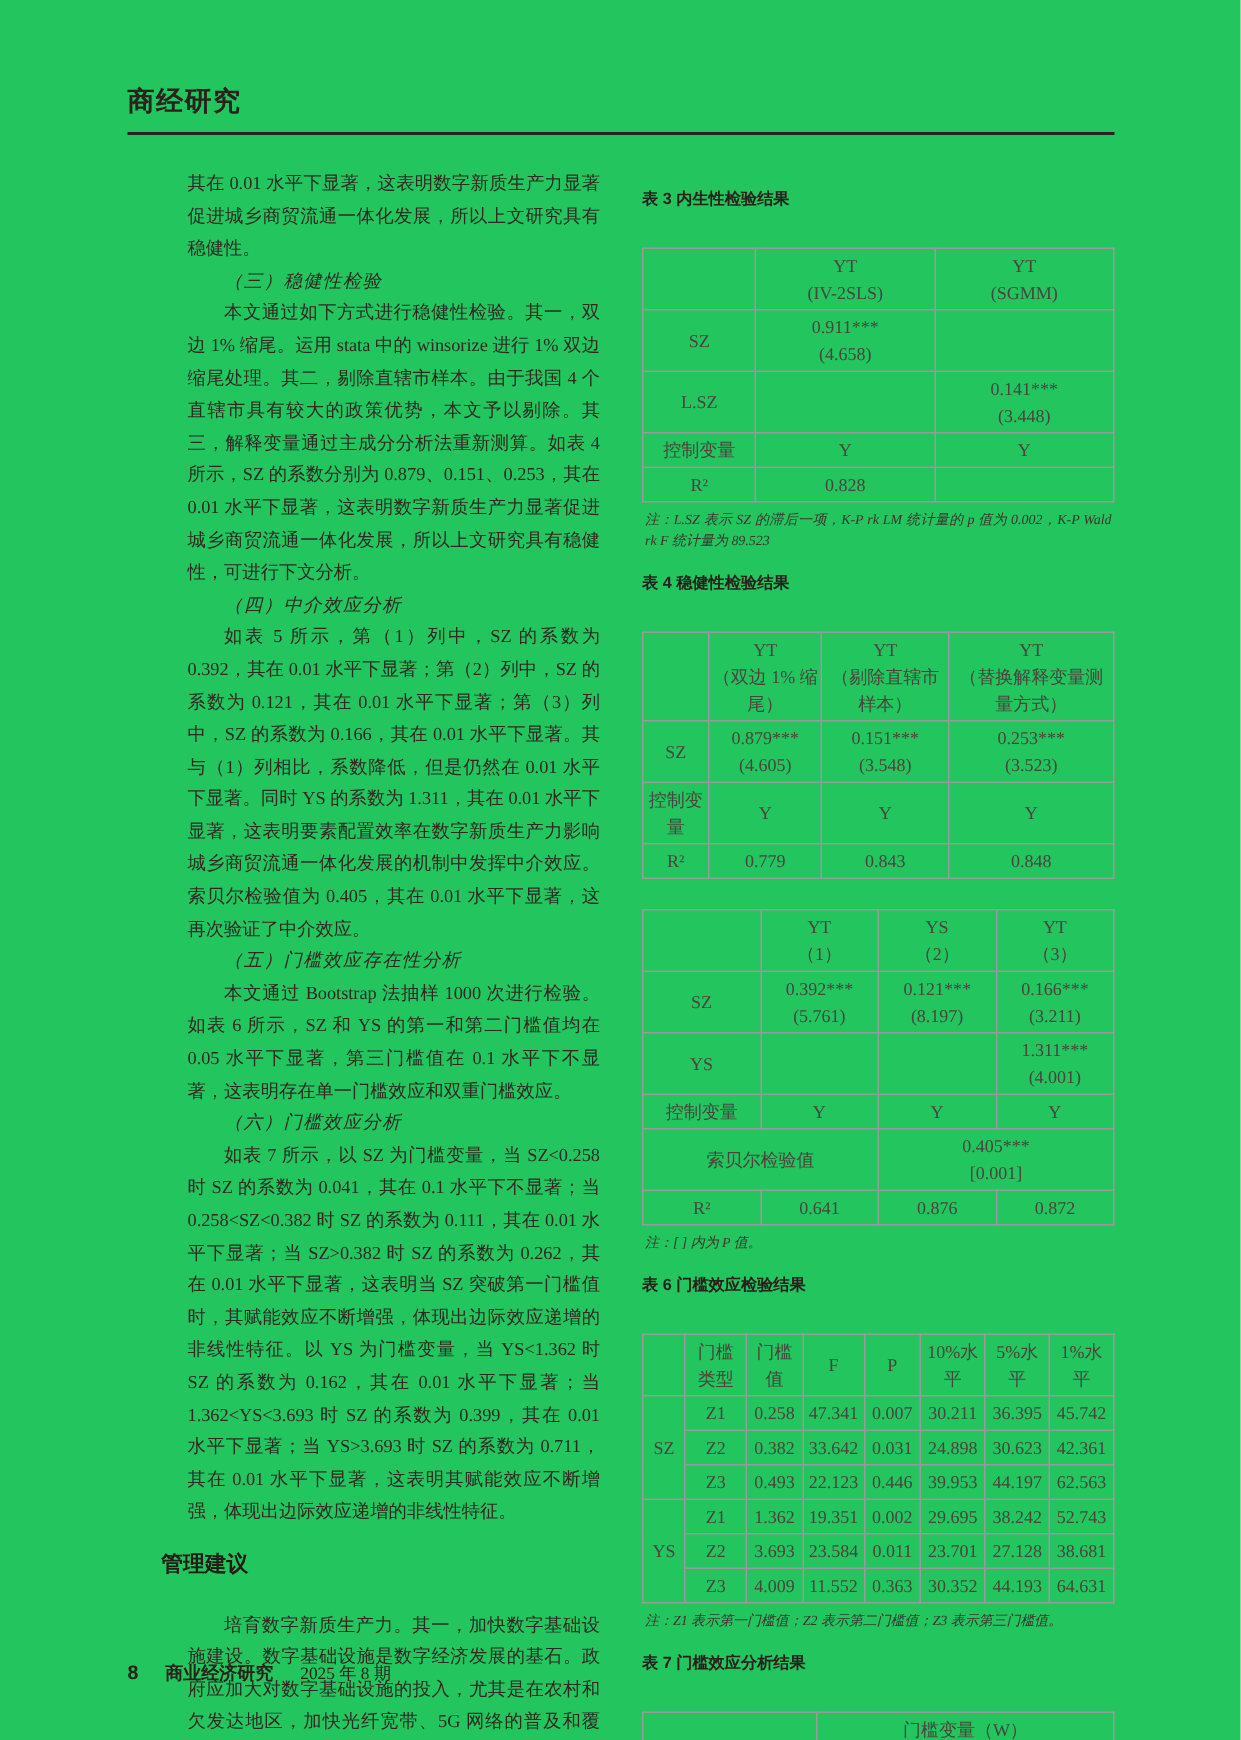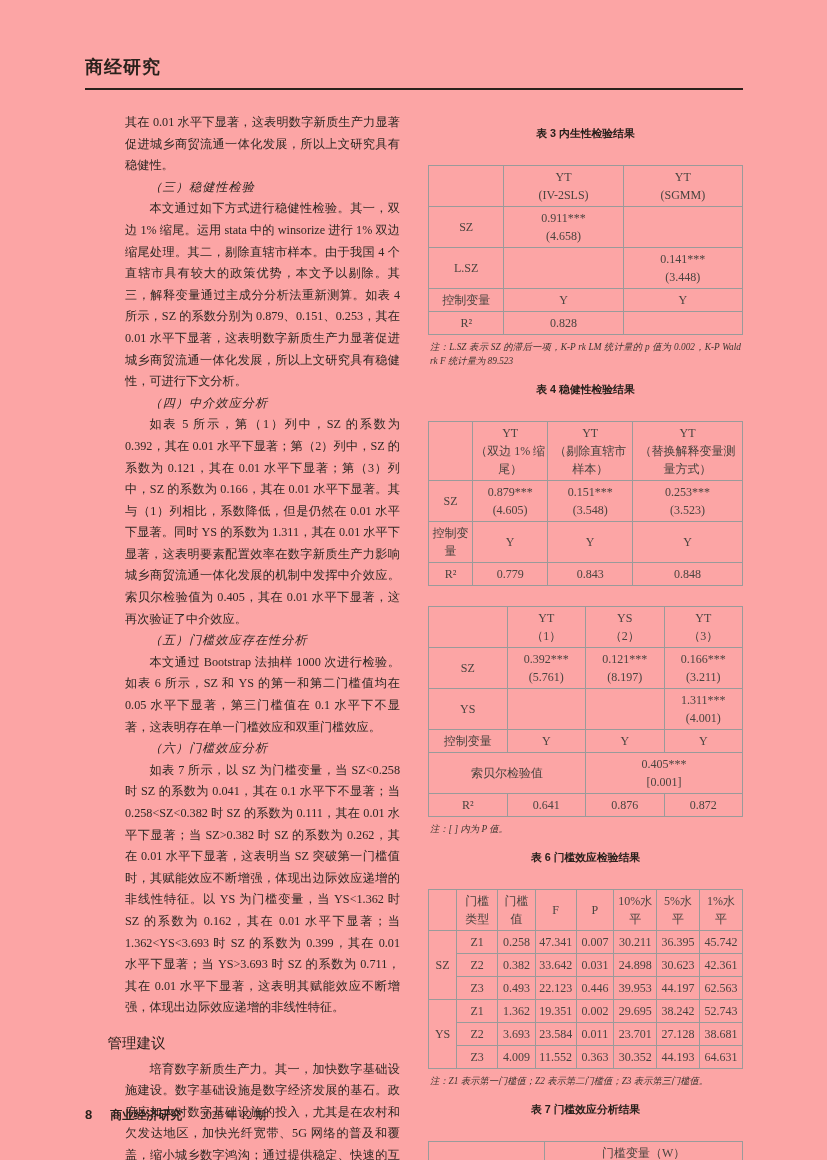--- a/index.html
+++ b/index.html
@@ -1,39 +1,39 @@
 <!DOCTYPE html>
 <html><head>
 <meta charset="utf-8">
 <style>
   * { margin:0; padding:0; box-sizing:border-box; }
   html,body { background:#e8e8e8; }
   .page {
     position:relative; width:827px; height:1160px; margin:0 auto;
-    background:#fca5a5; color:#2f2823; overflow:hidden;
+    background:#22c55e; color:#2f2823; overflow:hidden;
     font-family:"Liberation Serif","DejaVu Serif",serif;
   }
   .content { position:absolute; left:85px; top:55px; width:658px; }
   .masthead {
     font-family:"Liberation Sans","DejaVu Sans",sans-serif;
     font-weight:bold; font-size:18px; letter-spacing:1px; color:#2a211c;
     padding-bottom:9px; border-bottom:2px solid #2a211c;
   }
   .cols { display:flex; gap:28px; margin-top:22px; }
   .col { width:315px; font-size:12.2px; line-height:21.6px; text-align:justify; }
   .col p { text-align:justify;margin-left:40px; }
   p.indent { text-indent:2em; }
   .subhead { font-style:italic; text-indent:2em; letter-spacing:1px; }
   .bighead {
     font-family:"Liberation Sans","DejaVu Sans",sans-serif;
-    font-weight:normal; font-size:14.5px; color:#241c17;
-    text-indent:1.55em; margin:14px 0 4px;
+    font-weight:bold; font-size:14.5px; color:#241c17;
+    text-indent:1.55em; margin:14px 0 18px;
   }
   .tcap {
-    text-align:center; font-family:"Liberation Sans","DejaVu Sans",sans-serif;
+    font-family:"Liberation Sans","DejaVu Sans",sans-serif;
     font-weight:bold; font-size:10.8px; color:#29211c; margin:11px 0 7px;
   }
   table.dtable {
     width:100%; border-collapse:collapse; table-layout:fixed;
     font-size:12px; color:#4a443f;margin-top:20px;
   }
   table.dtable td {
     border:1px solid #9a9a9a; padding:2px 2px; text-align:center;
     vertical-align:middle; white-space:pre-line; line-height:1.5;
     overflow:hidden;
@@ -284,15 +284,15 @@
         </tbody>
           </table>
 
       </div>
     </div>
   </div>
 
   <div class="footer">
     <span class="pgnum">8</span>
     <span class="jname">商业经济研究</span>
-    <span class="issue">2025 年 12 期</span>
+    <span class="issue">2025 年 8 期</span>
   </div>
 </div>
 
 </body></html>

